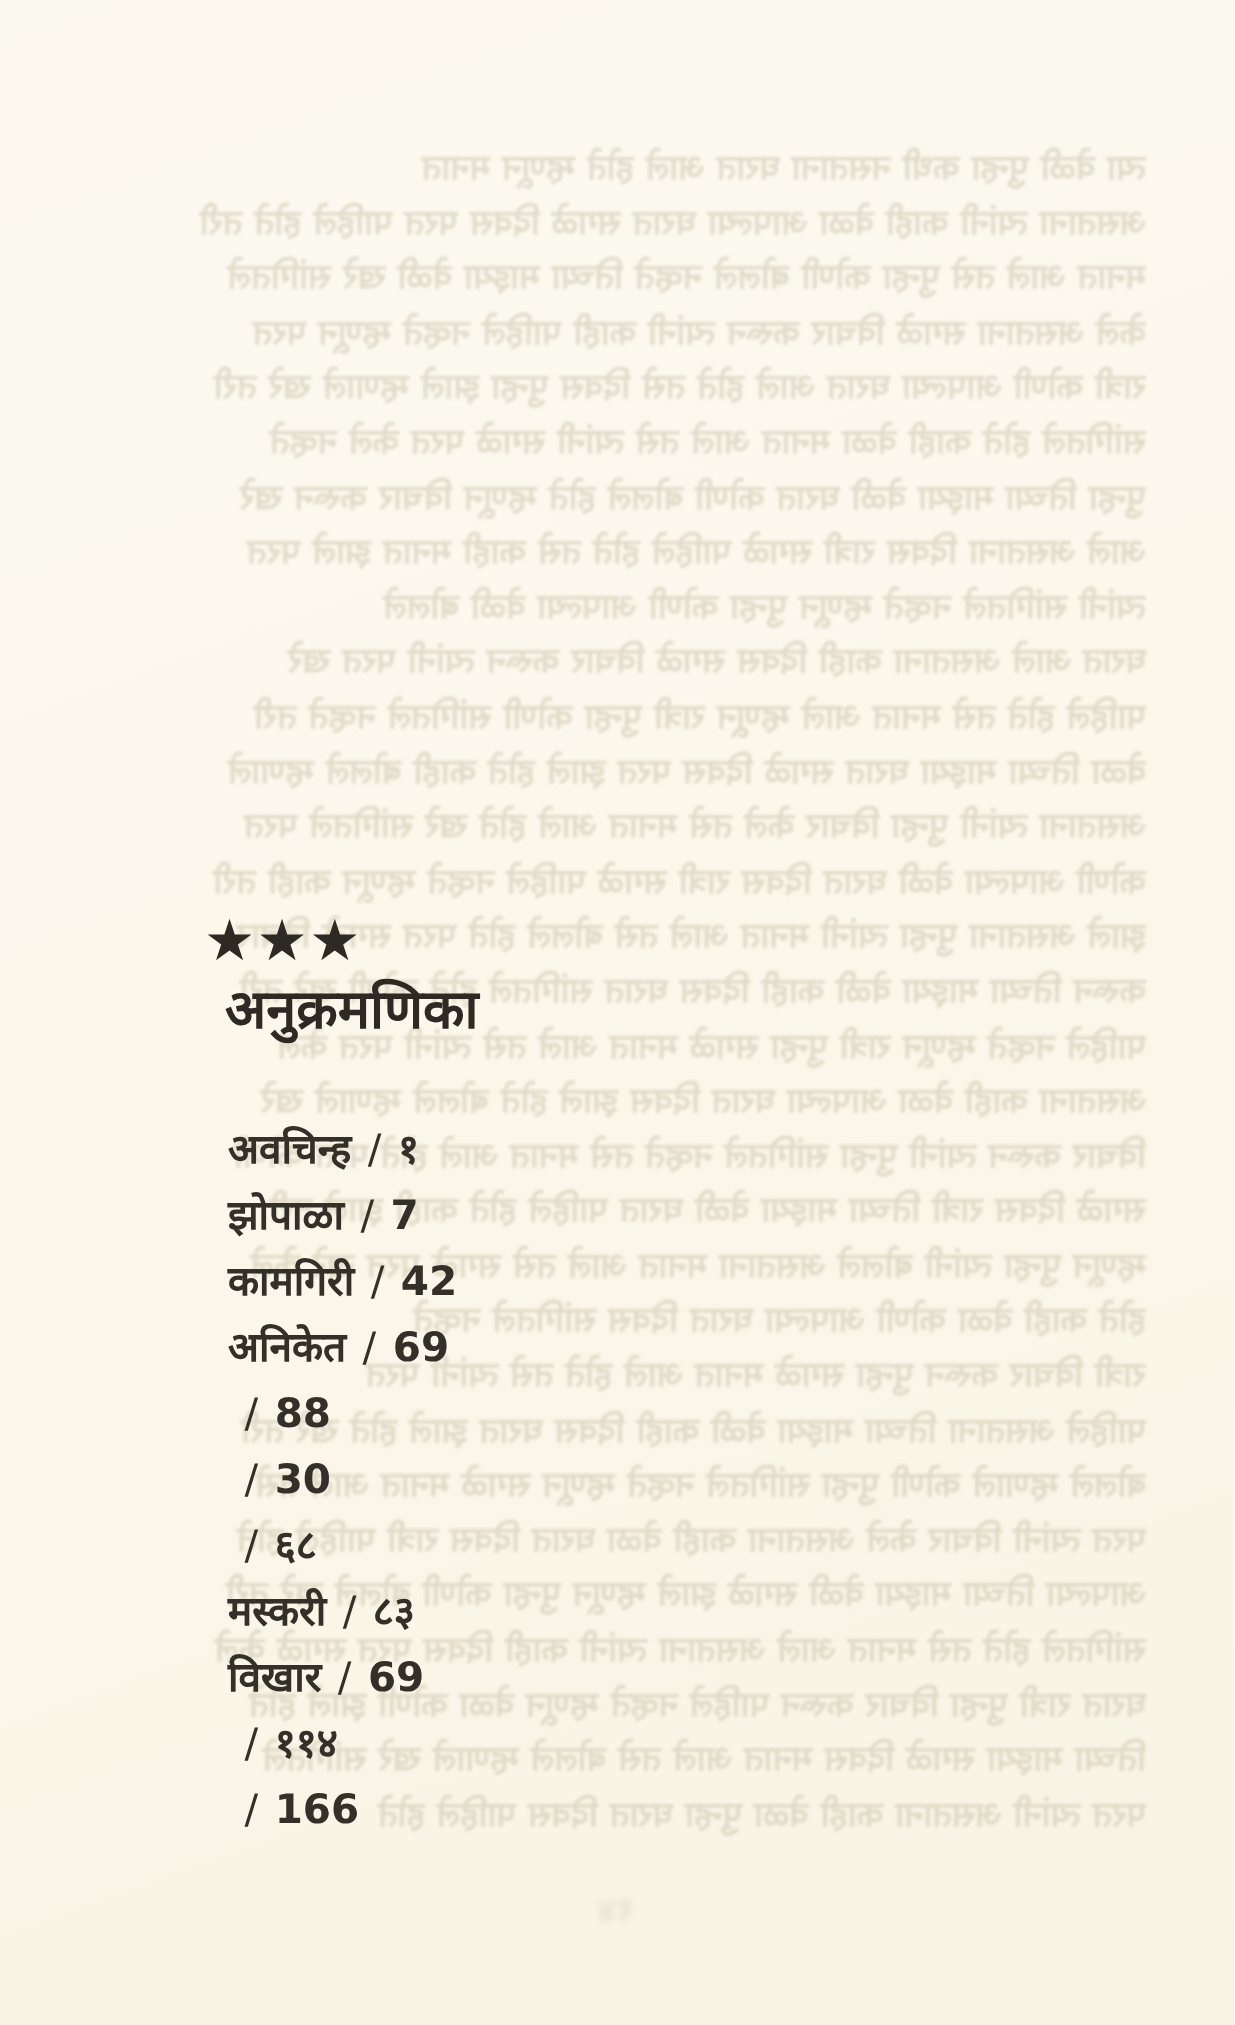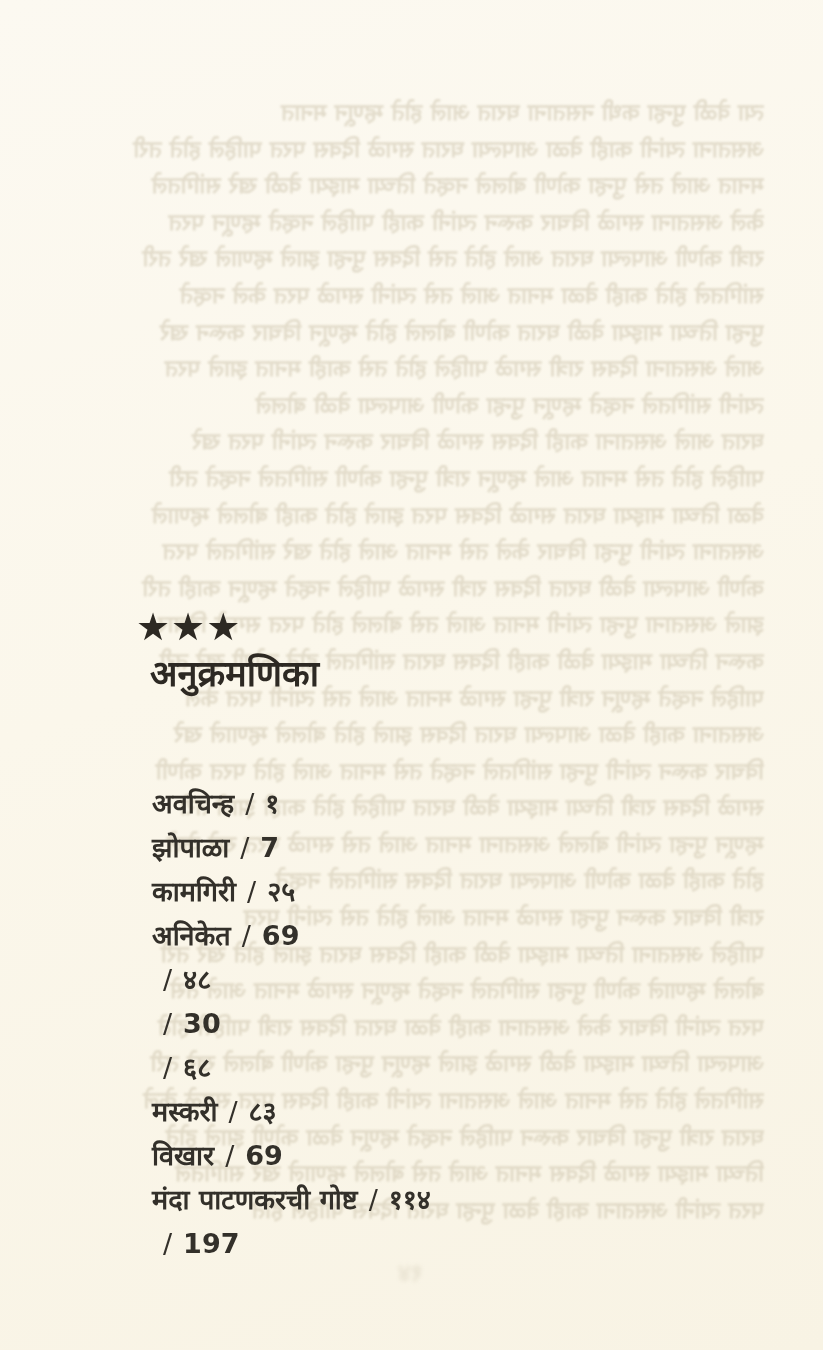--- a/index.html
+++ b/index.html
@@ -78,21 +78,20 @@
     color: #2d2923;
   }
   .toc-list {
     position: absolute;
     left: 152px;
     top: 751px;
     right: 40px;
     font-size: 27px;
     font-weight: 600;
     color: #33302a;
-    margin-top: 37px;
   }
   .toc-item {
     height: 44px;
     line-height: 32px;
     display: flex;
     align-items: flex-start;
     white-space: nowrap;
   }
   .toc-sep {
     margin: 0 11px;
@@ -187,32 +186,32 @@
 
         <div class="toc-item">
           <span class="toc-chapter">झोपाळा</span>
           <span class="toc-sep">/</span>
           <span class="toc-page">7</span>
         </div>
 
         <div class="toc-item">
           <span class="toc-chapter">कामगिरी</span>
           <span class="toc-sep">/</span>
-          <span class="toc-page">२५</span>
+          <span class="toc-page">42</span>
         </div>
 
         <div class="toc-item">
           <span class="toc-chapter">अनिकेत</span>
           <span class="toc-sep">/</span>
           <span class="toc-page">69</span>
         </div>
 
         <div class="toc-item">
           <span class="toc-sep">/</span>
-          <span class="toc-page">४८</span>
+          <span class="toc-page">88</span>
         </div>
 
         <div class="toc-item">
           <span class="toc-sep">/</span>
           <span class="toc-page">30</span>
         </div>
 
         <div class="toc-item">
           <span class="toc-sep">/</span>
           <span class="toc-page">६८</span>
@@ -224,25 +223,24 @@
           <span class="toc-page">८३</span>
         </div>
 
         <div class="toc-item">
           <span class="toc-chapter">विखार</span>
           <span class="toc-sep">/</span>
           <span class="toc-page">69</span>
         </div>
 
         <div class="toc-item">
-          <span class="toc-chapter">मंदा पाटणकरची गोष्ट</span>
           <span class="toc-sep">/</span>
           <span class="toc-page">११४</span>
         </div>
 
         <div class="toc-item">
           <span class="toc-sep">/</span>
-          <span class="toc-page">197</span>
+          <span class="toc-page">166</span>
         </div>
       </div>
 
   </div>
 </div>
 
 </body></html>

